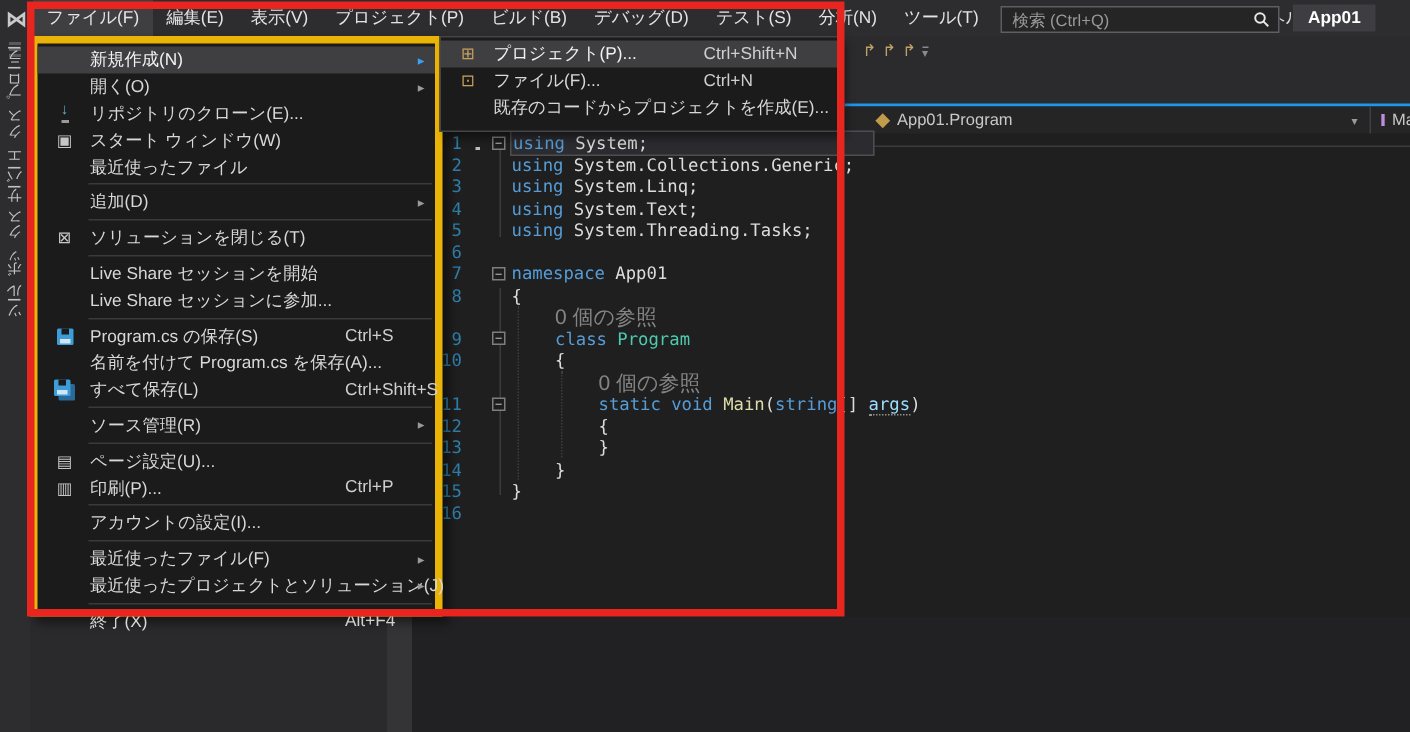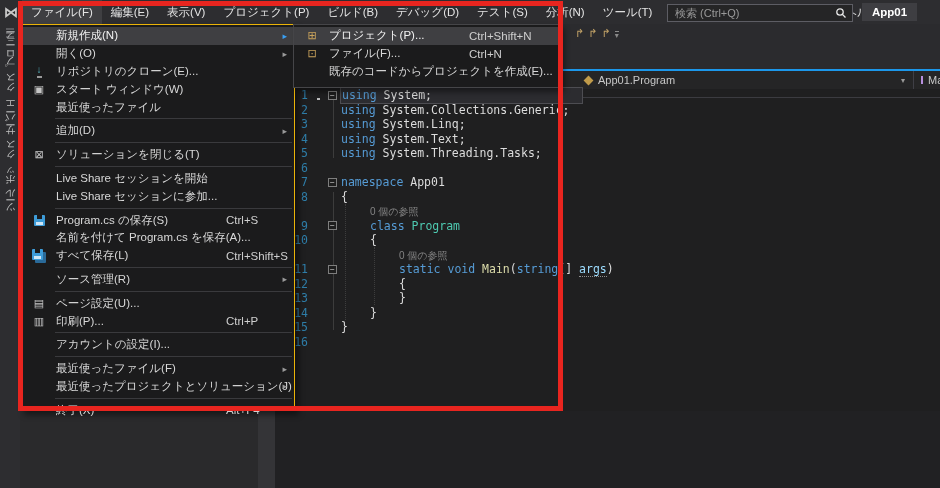--- a/index.html
+++ b/index.html
@@ -52,27 +52,27 @@
         font-size:11.5px;line-height:14.5px;white-space:pre;pointer-events:auto;}
   .ln{position:absolute;left:0;width:33px;text-align:right;color:#2f7fab;}
   .bulbwrap{position:absolute;left:39px;top:2px;width:10px;height:10px;}
   .bulb{width:8px;height:8px;border-radius:50%;background:#fdd32b;}
   .bulb::after{content:"";position:absolute;left:2.5px;top:8px;width:3px;height:2px;background:#bdbdbd;}
   .fold{position:absolute;left:53px;top:2.5px;width:9px;height:9px;border:1px solid #7e7e7e;color:#bdbdbd;
         font-size:8px;line-height:8px;text-align:center;background:#1e1e1e;box-sizing:border-box;}
   .codetx{position:absolute;left:66px;}
   .kw{color:#569cd6;} .pln{color:#dcdcdc;} .cls{color:#4ec9b0;} .mth{color:#dcdcaa;}
   .par{color:#9cdcfe;border-bottom:1px dotted #8f8f8f;}
-  .cl{color:#848484;font-size:10px;font-family:"Liberation Sans",sans-serif;}
+  .cl{color:#848484;font-size:14px;font-family:"Liberation Sans",sans-serif;}
   .hlbox{background:#2c2c30;border:1px solid #4d4d52;padding:0 150px 1px 1px;margin-left:-1px;}
   .guide{position:absolute;width:0;border-left:1px dotted #3d3d3d;}
   .oline{position:absolute;width:0;border-left:1px solid #3c3c3c;}
 
   
-  .dropdown{left:20px;top:24px;width:275px;height:387px;background:#1b1b1c;border:1px solid #eab308;
+  .dropdown{left:20px;top:24px;width:275px;height:387px;background:#1b1b1c;border:5px solid #eab308;
             box-sizing:border-box;box-shadow:4px 4px 6px rgba(0,0,0,.45);z-index:5;padding-top:2px;}
   .submenu{left:293px;top:24px;width:267px;height:64px;background:#1b1b1c;border:1px solid #454548;
            box-sizing:border-box;box-shadow:4px 4px 6px rgba(0,0,0,.45);z-index:6;padding-top:2px;}
   .menuitem{position:relative;display:flex;align-items:center;height:17.8px;color:#d8d8d8;font-size:11.5px;white-space:nowrap;}
   .menuitem.hl{background:#3f3f42;color:#f2f2f2;}
   .mico{width:26px;margin-left:5px;display:flex;justify-content:center;align-items:center;font-size:11px;color:#c5c5c5;flex:none;}
   .mlabel{margin-left:4px;}
   .mshort{position:absolute;left:205px;color:#cfcfcf;}
   .submenu .mshort{left:175px;}
   .marrow{position:absolute;right:7px;font-size:9px;color:#9a9a9a;}

